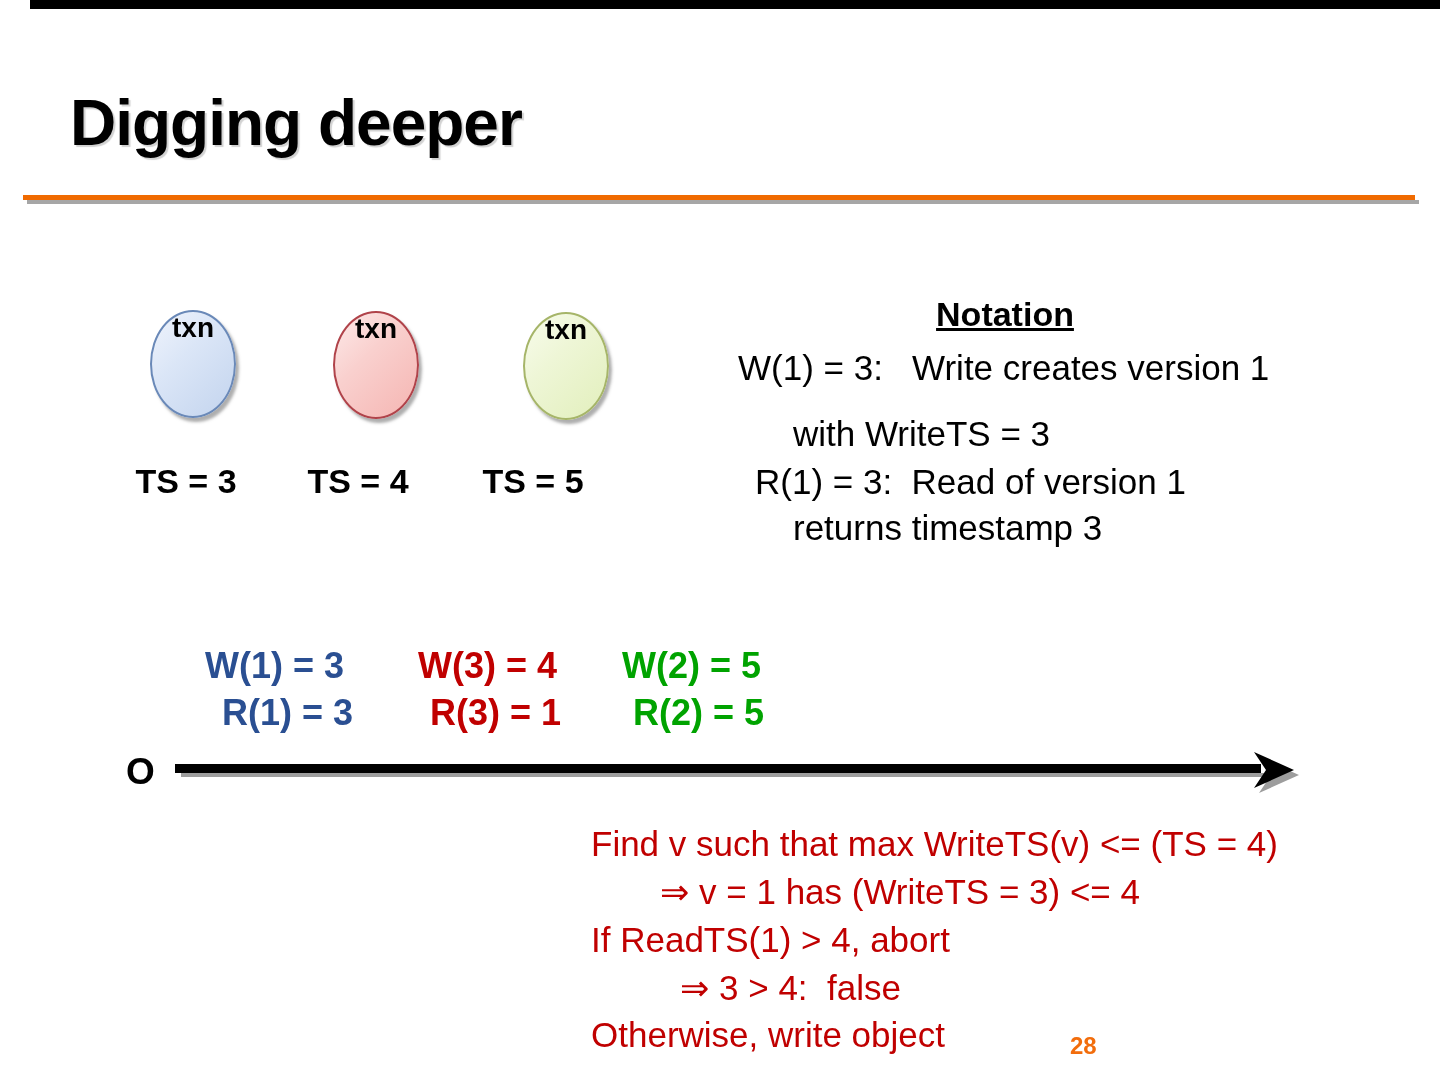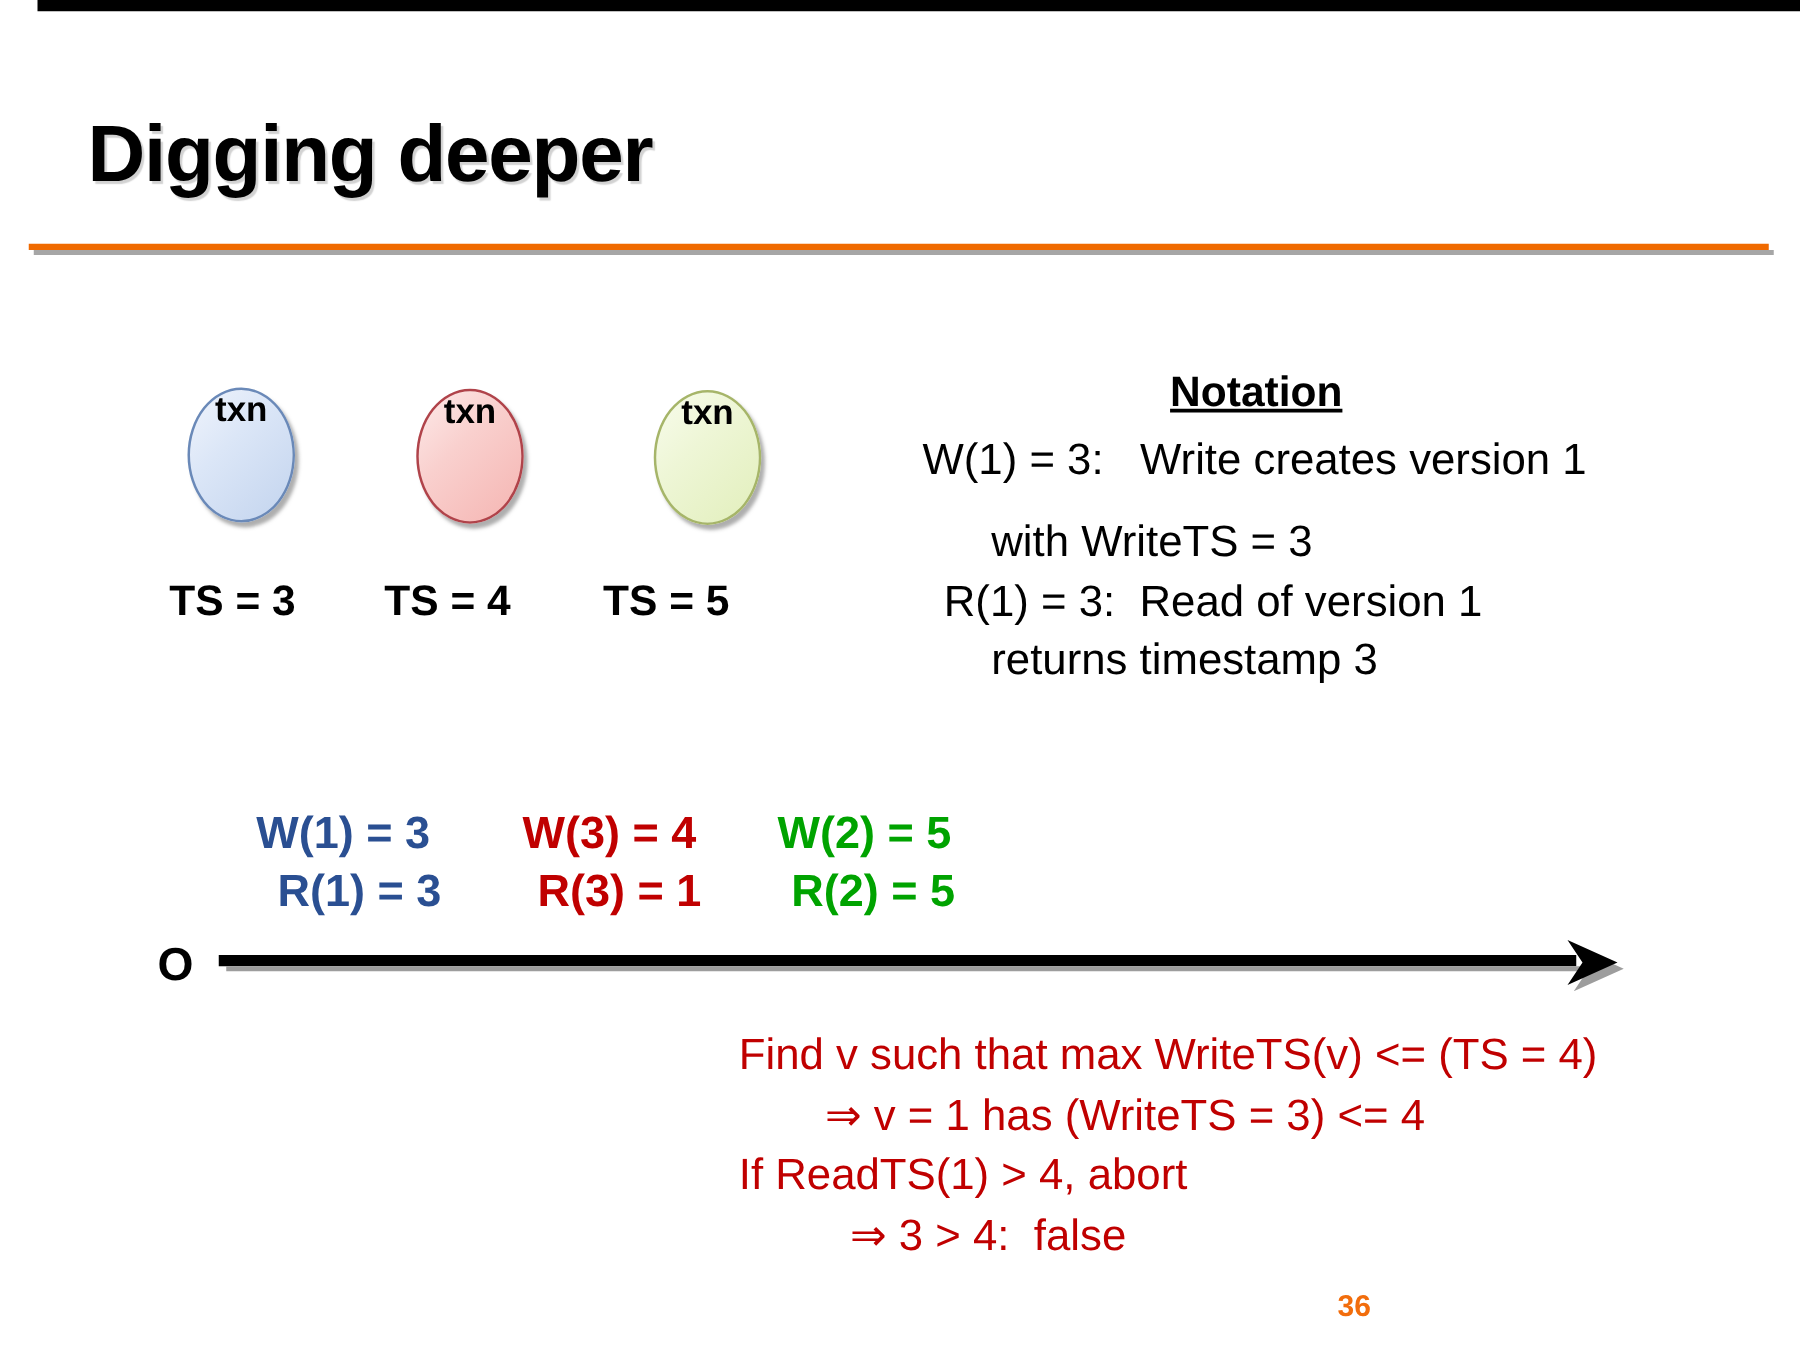--- a/index.html
+++ b/index.html
@@ -213,16 +213,17 @@
   <div class="tl-line-shadow"></div>
   <svg class="tl-arrowhead" width="48" height="48" viewBox="0 0 48 48">
     <polygon points="4,6 44,24 4,42 16,24" fill="#9d9d9d" transform="translate(3,3)"></polygon>
     <polygon points="2,4 42,22 2,40 14,22" fill="#000000"></polygon>
   </svg>
 
   <div class="aline a1" style="color: rgb(192, 0, 0); text-align: center;">Find v such that max WriteTS(v) &lt;= (TS = 4)</div>
   <div class="aline a2" style="color: rgb(192, 0, 0);">⇒ v = 1 has (WriteTS = 3) &lt;= 4</div>
   <div class="aline a3" style="color: rgb(192, 0, 0); text-align: center;">If ReadTS(1) &gt; 4, abort</div>
   <div class="aline a4" style="color: rgb(192, 0, 0);">⇒ 3 &gt; 4:  false</div>
-
-  <div class="page-number" style="color: rgb(242, 109, 12);">36</div>
+  <div class="aline a5" style="color: rgb(192, 0, 0);">Otherwise, write object</div>
+
+  <div class="page-number" style="color: rgb(242, 109, 12);">28</div>
 
 </div>
 
 </body></html>

